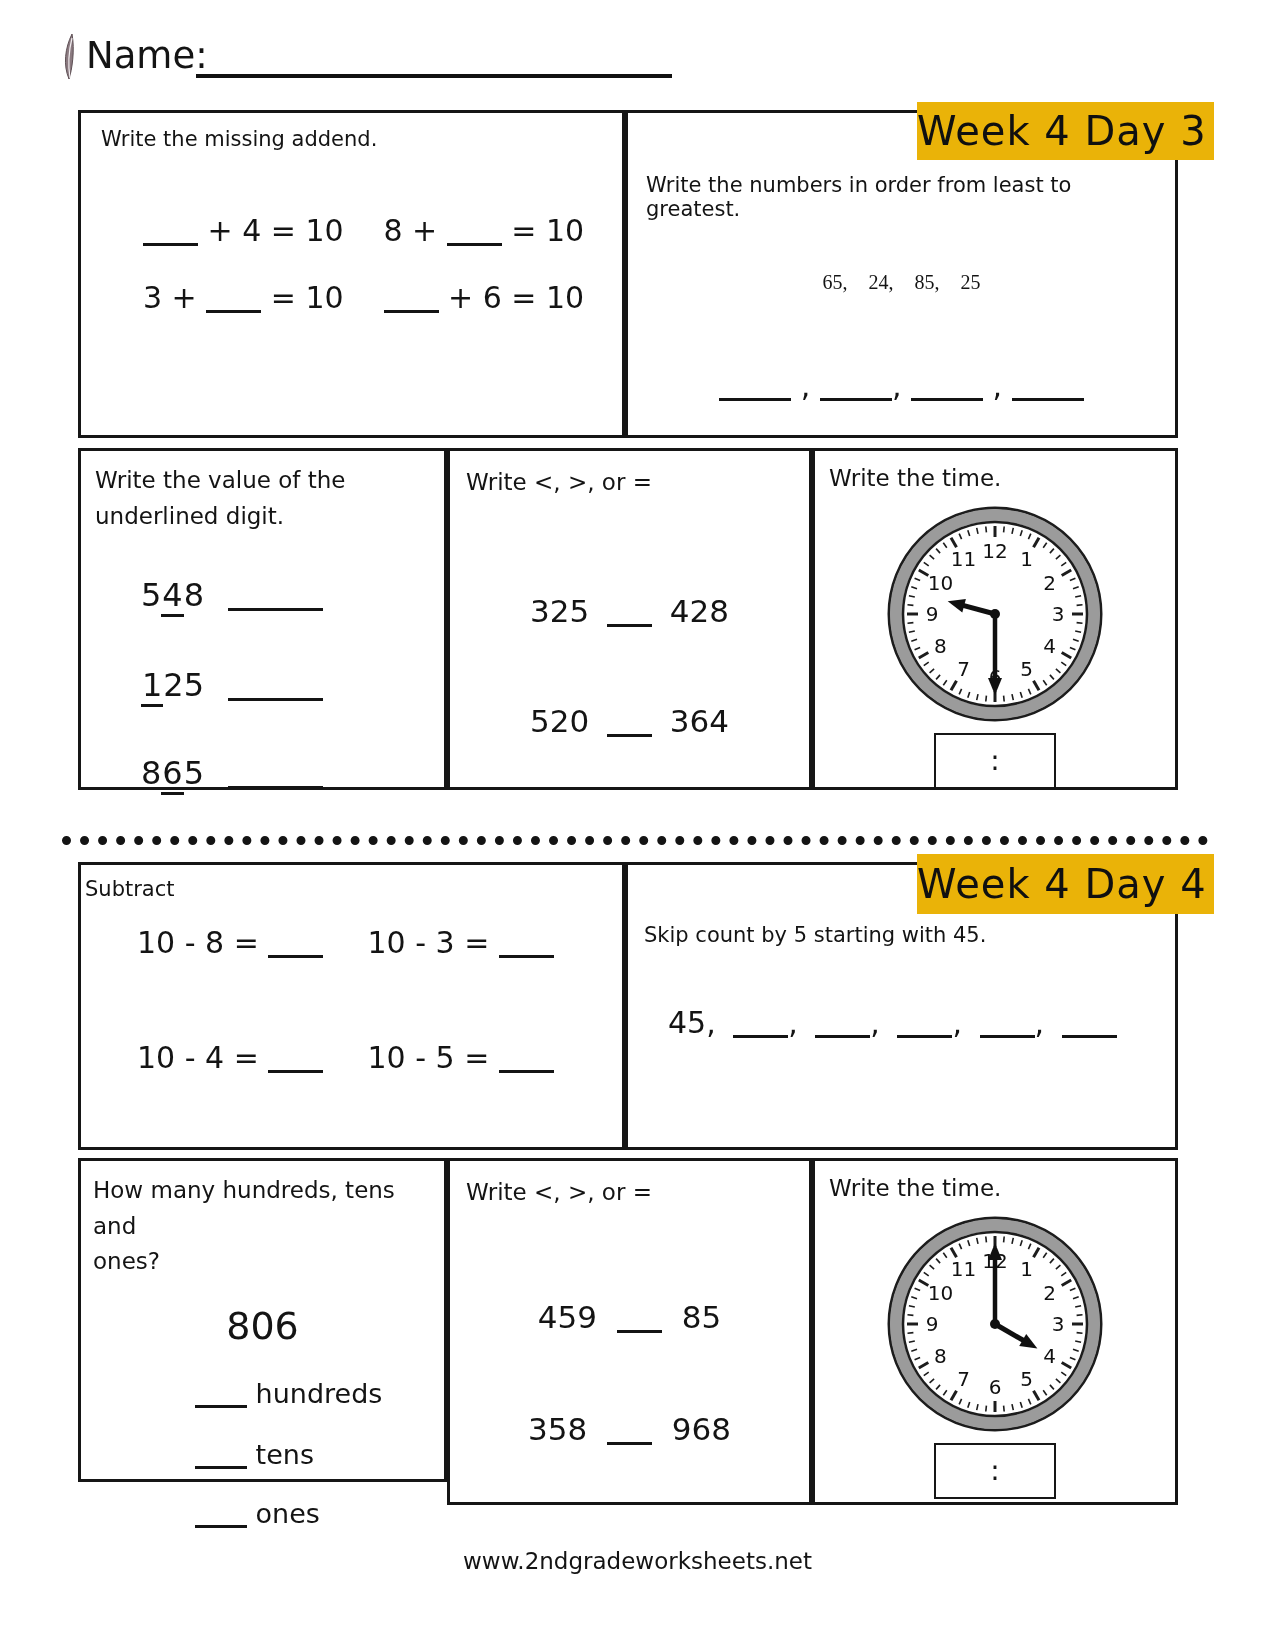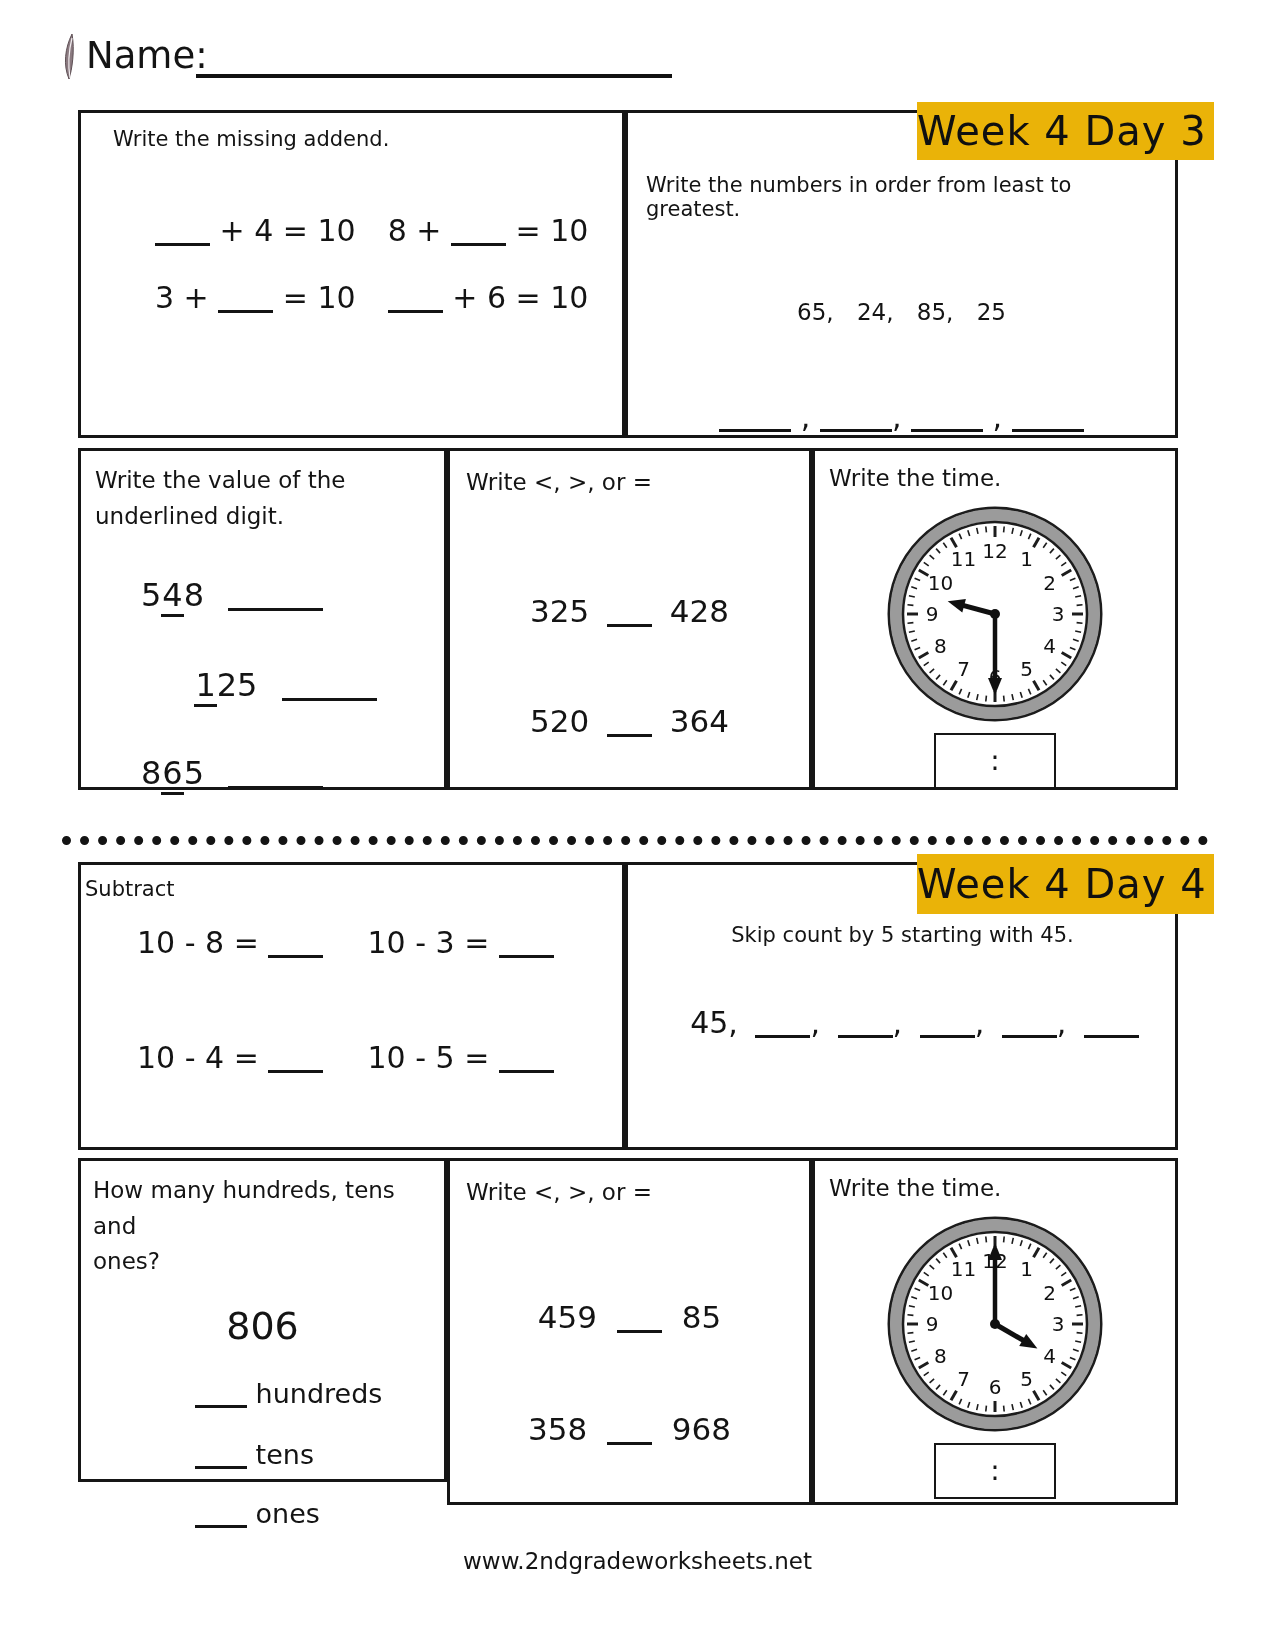--- a/index.html
+++ b/index.html
@@ -40,51 +40,51 @@
     <path d="M14 2 C7 16 5 33 11 47 C14 38 17 18 14 2 Z" fill="#8b7a80" stroke="#5d4f54" stroke-width="1"></path>
     <path d="M12 46 C10 34 11 18 14 6" fill="none" stroke="#f2eef0" stroke-width="1.2"></path>
   </svg>
   <div class="abs" style="left:86px;top:34px;font-size:37px;">Name:</div>
   <div class="nameline" style="left:196px;top:74px;width:476px;"></div>
 
   <div class="banner" style="left:917px;top:102px;width:297px;height:58px;">
     <span>Week 4 Day 3</span>
   </div>
 
-  <div class="box" style="left:78px;top:110px;width:547px;height:328px;padding:14px 32px;">
+  <div class="box" style="left:78px;top:110px;width:547px;height:328px;padding:14px 20px;">
     <div class="title">Write the missing addend.</div>
     <div style="display:grid;grid-template-columns:1fr 1fr;row-gap:68px;margin:62px 10px 0 42px;gap:32px;">
       <div class="prob"><span class="blank w55"></span> <span>+ 4 = 10</span></div>
       <div class="prob"><span>8 +</span> <span class="blank w55"></span> <span>= 10</span></div>
       <div class="prob"><span>3 +</span> <span class="blank w55"></span> <span>= 10</span></div>
       <div class="prob"><span class="blank w55"></span> <span>+ 6 = 10</span></div>
     </div>
   </div>
 
   <div class="box" style="left:625px;top:110px;width:553px;height:328px;padding:60px 12px 0 12px;">
     <div class="title" style="margin-left:6px;">Write the numbers in order from least to greatest.</div>
-    <div class="center" style="font-size:23px;margin-top:78px;word-spacing:16px;">65, 24, 85, 25</div>
+    <div class="center" style="font-size:20px;margin-top:50px;word-spacing:16px;font-family:Liberation Serif, serif;">65, 24, 85, 25</div>
     <div class="center" style="font-size:30px;margin-top:74px;">
       <span class="blank w72"></span> <span>,</span>
       <span class="blank w72"></span><span>,</span>
       <span class="blank w72"></span> <span>,</span>
       <span class="blank w72"></span>
     </div>
   </div>
 
   <div class="box" style="left:78px;top:448px;width:369px;height:342px;padding:12px 14px;">
     <div class="title2">
       <span>Write the value of the</span><br>
       <span>underlined digit.</span>
     </div>
     <div style="margin:42px 0 0 46px;font-size:32px;">
       <span>5</span><span class="u-digit">4</span><span>8</span>
       <span class="blank w95" style="margin-left:14px;"></span>
     </div>
-    <div style="margin:52px 0 0 46px;font-size:32px;text-align:center;">
+    <div style="margin:52px 0 0 46px;font-size:32px;">
       <span></span><span class="u-digit">1</span><span>25</span>
       <span class="blank w95" style="margin-left:14px;"></span>
     </div>
     <div style="margin:50px 0 0 46px;font-size:32px;">
       <span>8</span><span class="u-digit">6</span><span>5</span>
       <span class="blank w95" style="margin-left:14px;"></span>
     </div>
   </div>
 
   <div class="box" style="left:447px;top:448px;width:365px;height:342px;padding:14px 16px;">
@@ -201,21 +201,21 @@
     <div style="display:grid;grid-template-columns:1fr 1fr;row-gap:80px;margin:24px 20px 0 52px;font-size:29px;">
       <div class="prob"><span>10 - 8 =</span> <span class="blank w55"></span></div>
       <div class="prob"><span>10 - 3 =</span> <span class="blank w55"></span></div>
       <div class="prob"><span>10 - 4 =</span> <span class="blank w55"></span></div>
       <div class="prob"><span>10 - 5 =</span> <span class="blank w55"></span></div>
       <div class="prob"><span>10 - 6 =</span> <span class="blank w55"></span></div>
       <div class="prob"><span>10 - 7 =</span> <span class="blank w55"></span></div>
     </div>
   </div>
 
-  <div class="box" style="left:625px;top:862px;width:553px;height:288px;padding:58px 14px 0 16px;text-align:center;">
+  <div class="box" style="left:625px;top:862px;width:553px;height:288px;padding:58px 14px 0 16px;">
     <div class="title">Skip count by 5 starting with 45.</div>
     <div style="font-size:30px;margin:58px 0 0 24px;white-space:nowrap;">
       <span>45,</span>
       <span class="blank w55" style="margin-left:8px;"></span><span>,</span>
       <span class="blank w55" style="margin-left:8px;"></span><span>,</span>
       <span class="blank w55" style="margin-left:8px;"></span><span>,</span>
       <span class="blank w55" style="margin-left:8px;"></span><span>,</span>
       <span class="blank w55" style="margin-left:8px;"></span>
     </div>
   </div>

